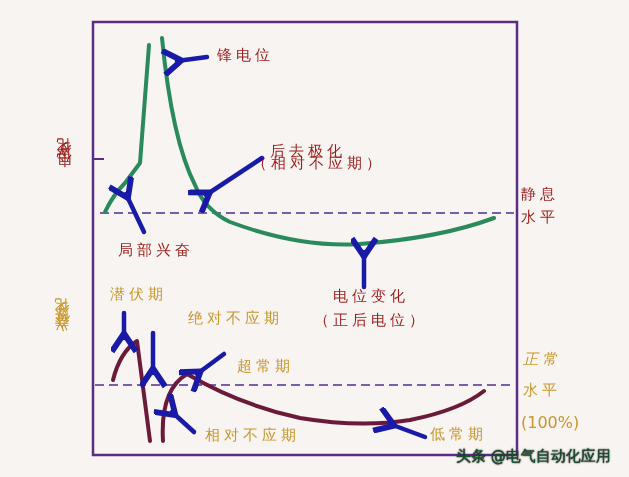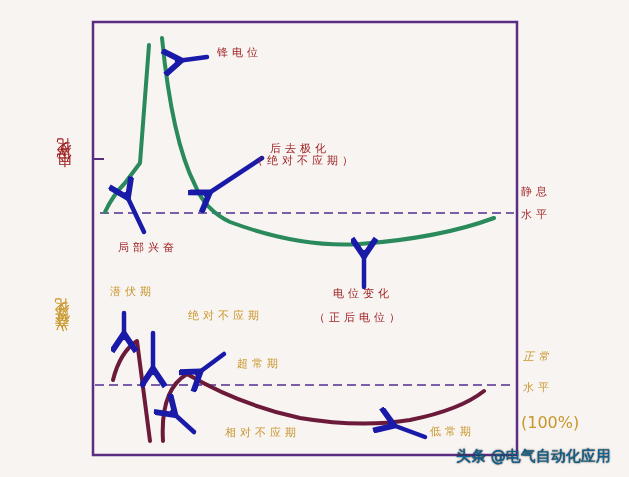--- a/index.html
+++ b/index.html
@@ -6,39 +6,39 @@
     body {
       width: 629px; height: 477px;
       background: #f8f4f2;
       position: relative;
       overflow: hidden;
       font-family: "DejaVu Serif", "Liberation Serif", serif;
     }
     #stage { position: absolute; left: 0; top: 0; width: 629px; height: 477px; }
     .lbl {
       position: absolute;
-      font-size: 11px;
+      font-size: 15px;
       letter-spacing: 4px;
       white-space: nowrap;
       line-height: 1.45;
     }
     .red { color: #9b1c1c; }
     .gold { color: #c8962a; text-align: center; }
     .vert {
       position: absolute;
       writing-mode: vertical-rl;
       transform: rotate(180deg);
       font-size: 15px;
       letter-spacing: 5px;
     }
     .watermark {
       position: absolute;
       font-family: "DejaVu Sans", "Liberation Sans", sans-serif;
       font-size: 15px;
-      color: #0369a1;
+      color: #14532d;
       text-shadow: 0 0 2px #333, 0 0 1px #000;
       white-space: nowrap;
     }
     .pct { font-family: "DejaVu Sans", "Liberation Sans", sans-serif; letter-spacing: 0; font-size: 16px; }
   </style>
 </head>
 <body>
 
 <svg id="stage" viewBox="0 0 629 477" xmlns="http://www.w3.org/2000/svg">
   <defs>
@@ -72,29 +72,29 @@
     <line x1="194" y1="432" x2="172" y2="412" marker-end="url(#ah)"></line>
     <line x1="425" y1="437" x2="390" y2="424" marker-end="url(#ah)"></line>
   </g>
 </svg>
 
 <div class="vert red" style="left:55px; top:160px;">电位变化</div>
 <div class="vert gold" style="left:53px; top:320px;">兴奋性变化</div>
 
 <div class="lbl red" style="left:217px; top:45px;">锋电位</div>
 <div class="lbl red" style="left:270px; top:130px;margin-top:11px;">后去极化</div>
-<div class="lbl red" style="left:252px; top:153px;">（绝对不应期）</div>
+<div class="lbl red" style="left:252px; top:153px;">（相对不应期）</div>
 <div class="lbl red" style="left:118px; top:240px;">局部兴奋</div>
 <div class="lbl red" style="left:333px; top:286px;">电位变化</div>
 <div class="lbl red" style="left:314px; top:310px;">（正后电位）</div>
 <div class="lbl red" style="left:521px; top:184px;">静息</div>
 <div class="lbl red" style="left:521px; top:207px;">水平</div>
 
 <div class="lbl gold" style="left:110px; top:284px;">潜伏期</div>
 <div class="lbl gold" style="left:152px; top:308px;margin-left:36px;">绝对不应期</div>
 <div class="lbl gold" style="left:237px; top:324px;margin-top:32px;">超常期</div>
-<div class="lbl gold" style="left:205px; top:425px;margin-left:20px;">相对不应期</div>
+<div class="lbl gold" style="left:205px; top:425px;">相对不应期</div>
 <div class="lbl gold" style="left:430px; top:424px;">低常期</div>
 <div class="lbl gold" style="left:523px; top:349px;font-style:italic;">正常</div>
 <div class="lbl gold" style="left:523px; top:380px;">水平</div>
 <div class="lbl gold pct" style="left:521px; top:411px;">(100%)</div>
 
 <div class="watermark" style="left:456px; top:447px;">头条 @电气自动化应用</div>
 
 </body></html>

